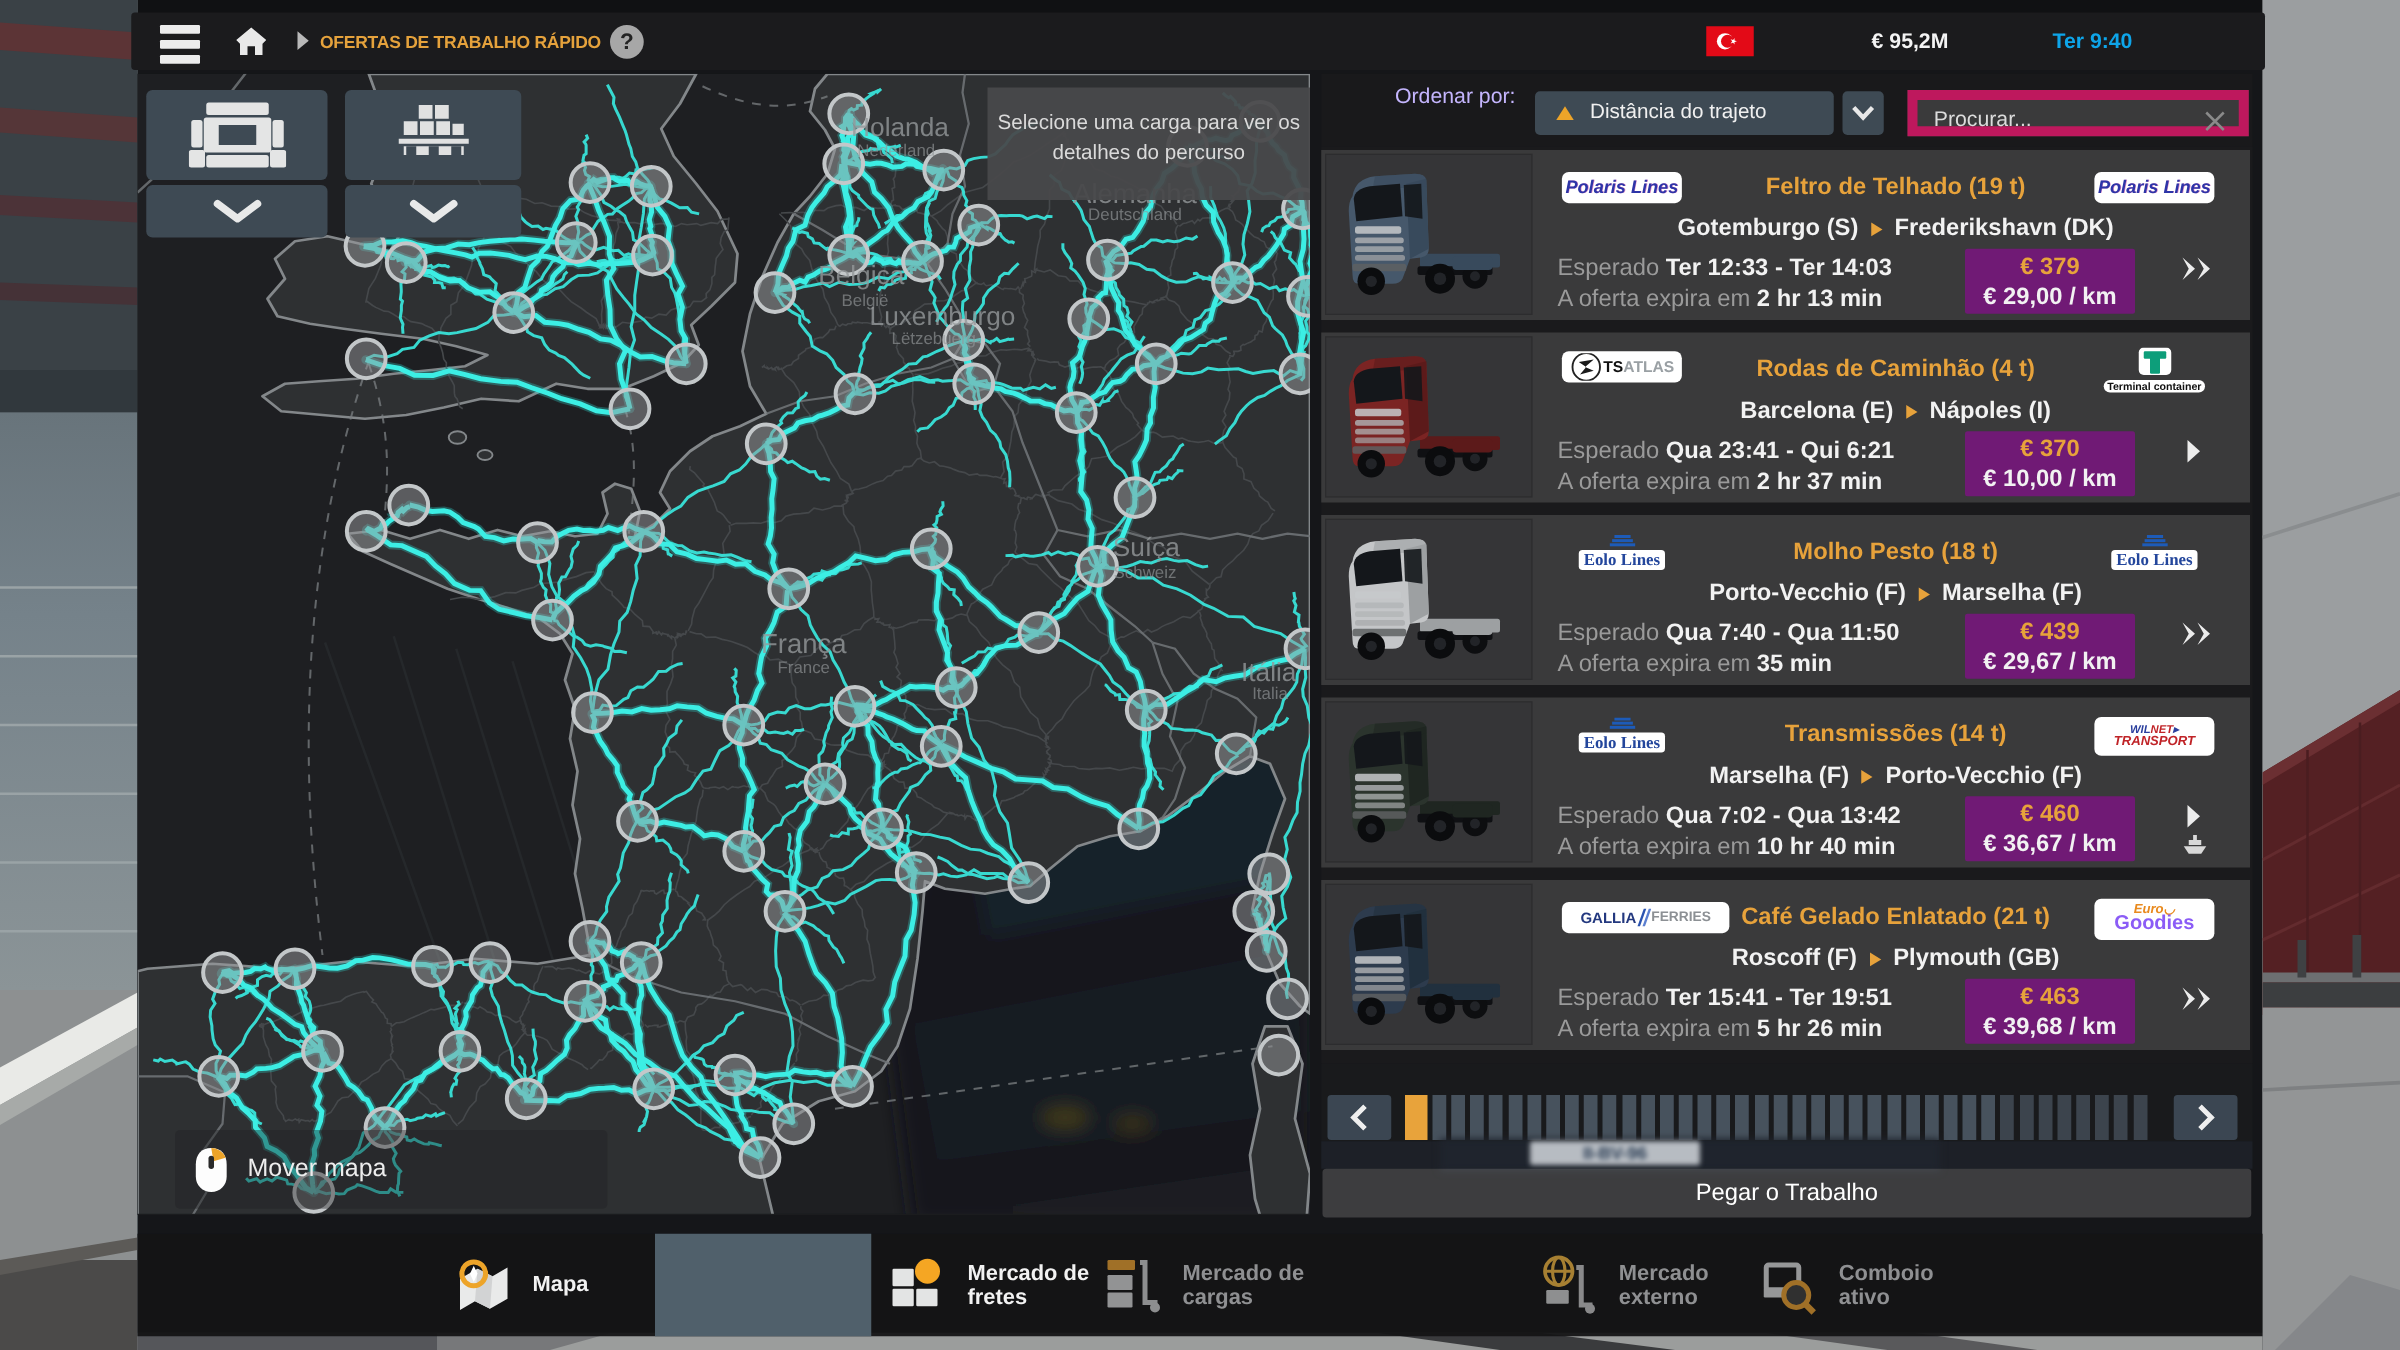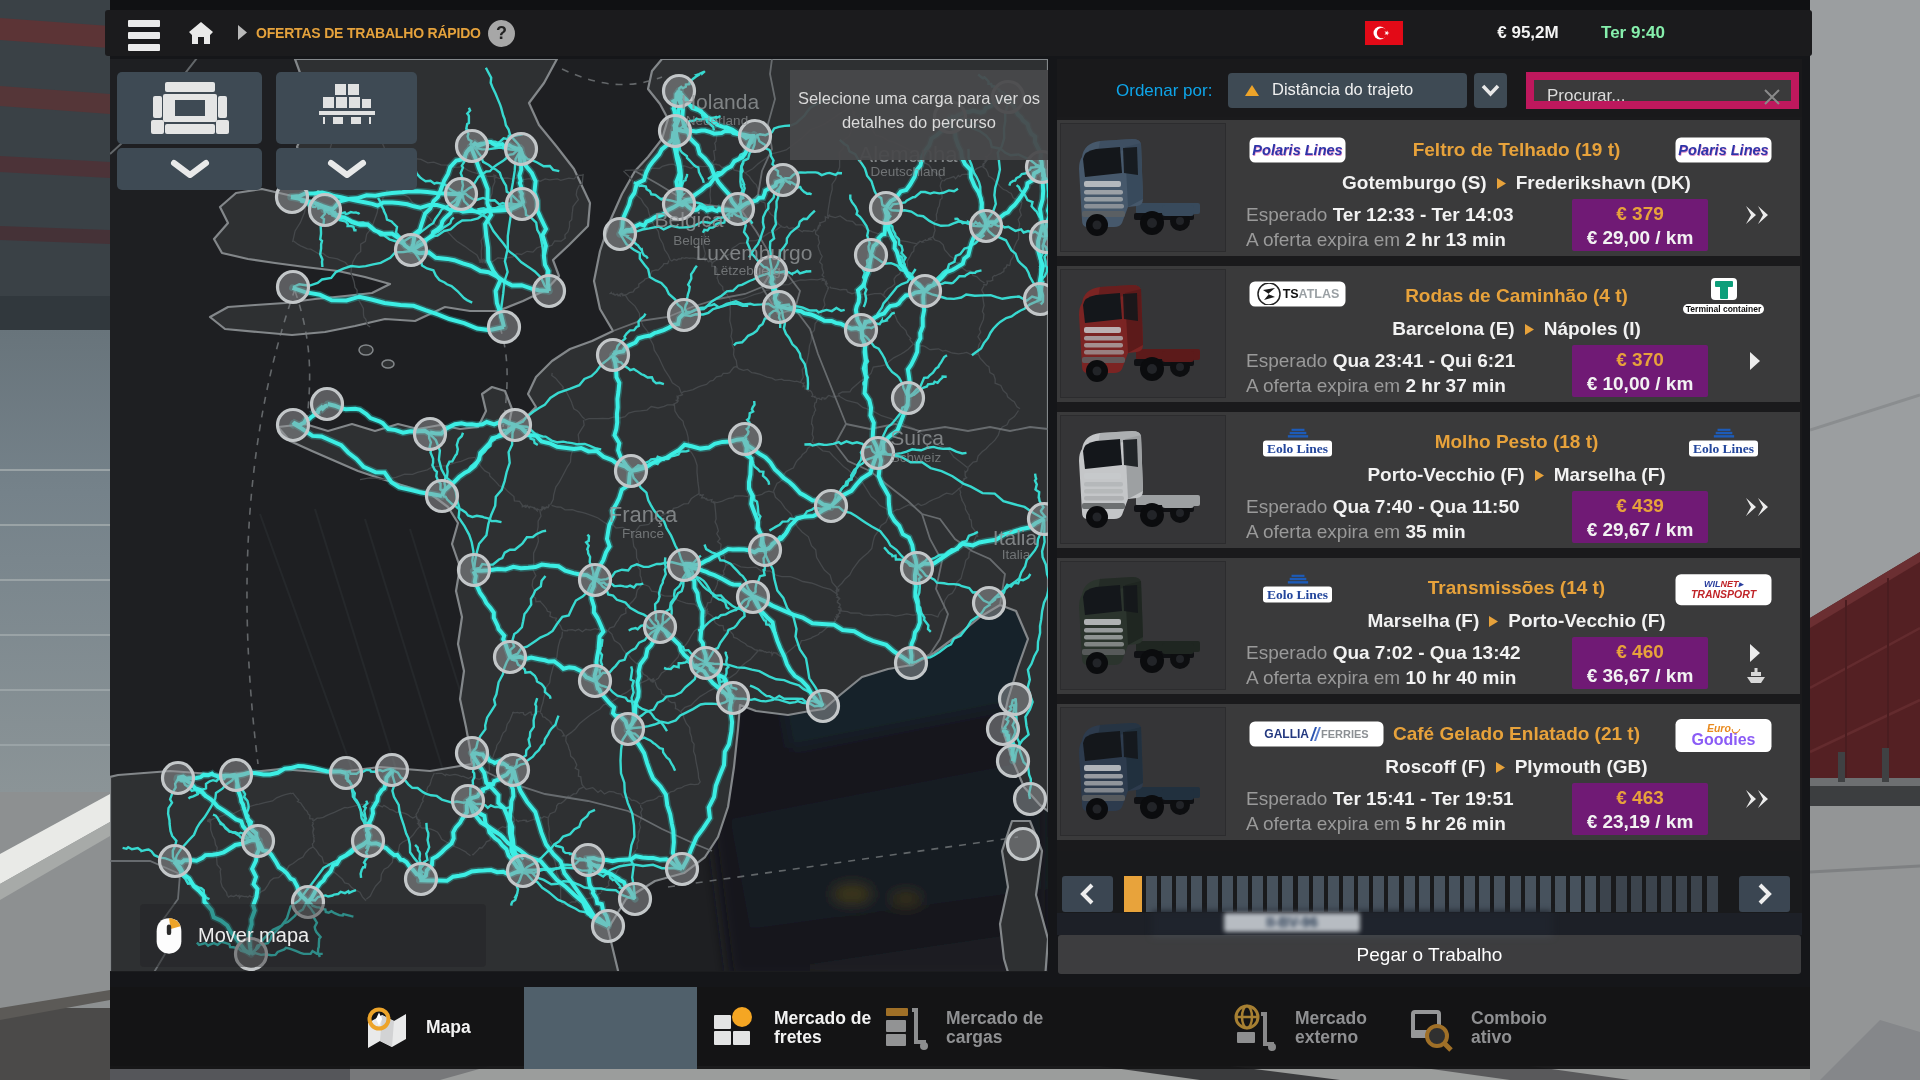--- a/index.html
+++ b/index.html
@@ -10,21 +10,21 @@
 #bg-right {left:1810px;top:0;width:110px;height:1080px;background:#9b9e9f}
 #bg-top {left:110px;top:0;width:1700px;height:60px;background:#101113}
 #bg-mid {left:110px;top:56px;width:1700px;height:940px;background:#151619}
 #bg-bot {left:110px;top:1066px;width:1700px;height:14px}
 
 #topbar {left:105px;top:10px;width:1707px;height:46px;background:#1b1b1d;border-radius:3px}
 .hbar {position:absolute;left:23px;width:32px;height:7px;background:#ececec;border-radius:1px}
 #title {position:absolute;left:151px;top:0;height:46px;line-height:46px;color:#e5a23c;font-weight:bold;font-size:14px;letter-spacing:-0.2px}
 #qmark {position:absolute;left:383px;top:10px;width:27px;height:27px;border-radius:50%;background:#a7a7a7;color:#232323;font-weight:bold;font-size:18px;text-align:center;line-height:27px}
 #money {position:absolute;left:1333px;top:0;width:180px;height:46px;line-height:46px;text-align:center;color:#f4f4f4;font-weight:bold;font-size:17px}
-#clockt {position:absolute;left:1448px;top:0;width:160px;height:46px;line-height:46px;text-align:center;color:#86efac;font-weight:bold;font-size:17px}
+#clockt {position:absolute;left:1537px;top:0;width:160px;height:46px;line-height:46px;text-align:left;color:#0ea5e9;font-weight:bold;font-size:17px}
 
 #map {left:110px;top:59px;width:938px;height:913px;overflow:hidden;background:#1b1c1e}
 .fbtn {position:absolute;background:#3e4a54;border-radius:5px;display:flex;align-items:center;justify-content:center}
 #tooltip {position:absolute;left:680px;top:11px;width:258px;height:90px;background:rgba(72,72,74,0.94);color:#dadada;font-size:16.5px;text-align:center;padding-top:16px;line-height:24px}
 #mover {position:absolute;left:30px;top:845px;width:346px;height:63px;background:rgba(34,34,36,0.42);border-radius:4px;display:flex;align-items:center;color:#ededed;font-size:20px}
 
 #rpanel {left:1057px;top:59px;width:745px;height:916px}
 #sortrow {position:absolute;left:0;top:0;width:745px;height:58px;background:#19191b}
 #listbg {position:absolute;left:0;top:58px;width:745px;height:734px;background:#1a1a1c}
 #pagrow {position:absolute;left:0;top:792px;width:745px;height:62px;background:#191a1c}
@@ -870,21 +870,21 @@
           <path d="M17 2 C8 2 3 8 3 17 L3 28 C3 36 9 42 17 42 C25 42 31 36 31 28 L31 17 C31 8 26 2 17 2 Z" fill="#fdfdfd"></path>
           <path d="M17 2 C22 2 28 5 30 11 L19 14 Z" fill="#eda429"></path>
           <rect x="14.5" y="9" width="5" height="12" rx="2.5" fill="#2a2a2a"></rect>
         </svg>
     Mover mapa
   </div>
 </div>
 
 <div class="abs" id="rpanel">
   <div id="sortrow">
-    <span class="abs" style="left:59px;top:22px;color:#0ea5e9;font-size:17px">Ordenar por:</span>
+    <span class="abs" style="left:59px;top:8px;color:#c4b5fd;font-size:17px">Ordenar por:</span>
     <div class="abs" style="left:171px;top:14px;width:239px;height:35px;background:#3e4a54;border-radius:4px">
       <svg class="abs" style="left:16px;top:11px" width="16" height="13" viewBox="0 0 16 13">
             <path d="M8 1 L15 12 L1 12 Z" fill="#eda429"></path>
           </svg>
       <span class="abs" style="left:44px;top:7px;color:#f0f0f0;font-size:16.5px">Distância do trajeto</span>
     </div>
     <div class="abs" style="left:417px;top:14px;width:33px;height:35px;background:#3e4a54;border-radius:4px">
       <svg class="abs" style="left:7px;top:11px" width="19" height="13" viewBox="0 0 19 13">
             <path d="M2 2 L9.5 10 L17 2" fill="none" stroke="#e8e8e8" stroke-width="3.5"></path>
           </svg>
@@ -1170,21 +1170,21 @@
                 </span>
               </span></span>
     </div>
     <div class="route">Roscoff (F) <svg width="13" height="15" viewBox="0 0 13 15" style="margin:0 8px">
               <path d="M2 2 L11 7.5 L2 13 Z" fill="#e7a23b"></path>
             </svg> Plymouth (GB)</div>
     <div class="crow3"><span class="grey">Esperado </span><span class="white">Ter 15:41 - Ter 19:51</span></div>
     <div class="crow4"><span class="grey">A oferta expira em </span><b class="white">5 hr 26 min</b></div>
     <div class="price">
             <div class="p1">€ 463</div>
-            <div class="p2">€ 23,19 / km</div>
+            <div class="p2">€ 39,68 / km</div>
           </div>
     <div class="chev"><svg width="32" height="26" viewBox="0 0 32 26">
               <path d="M5 4 L15 13 L5 22 L10 13 Z" fill="#ececec"></path>
               <path d="M17 4 L27 13 L17 22 L22 13 Z" fill="#ececec"></path>
             </svg></div>
     <div class="extra"></div>
   </div>
 </div>
   <div id="pagrow">
     <div class="abs" style="left:5px;top:25px;width:51px;height:36px;background:#3b4652;border-radius:3px">

